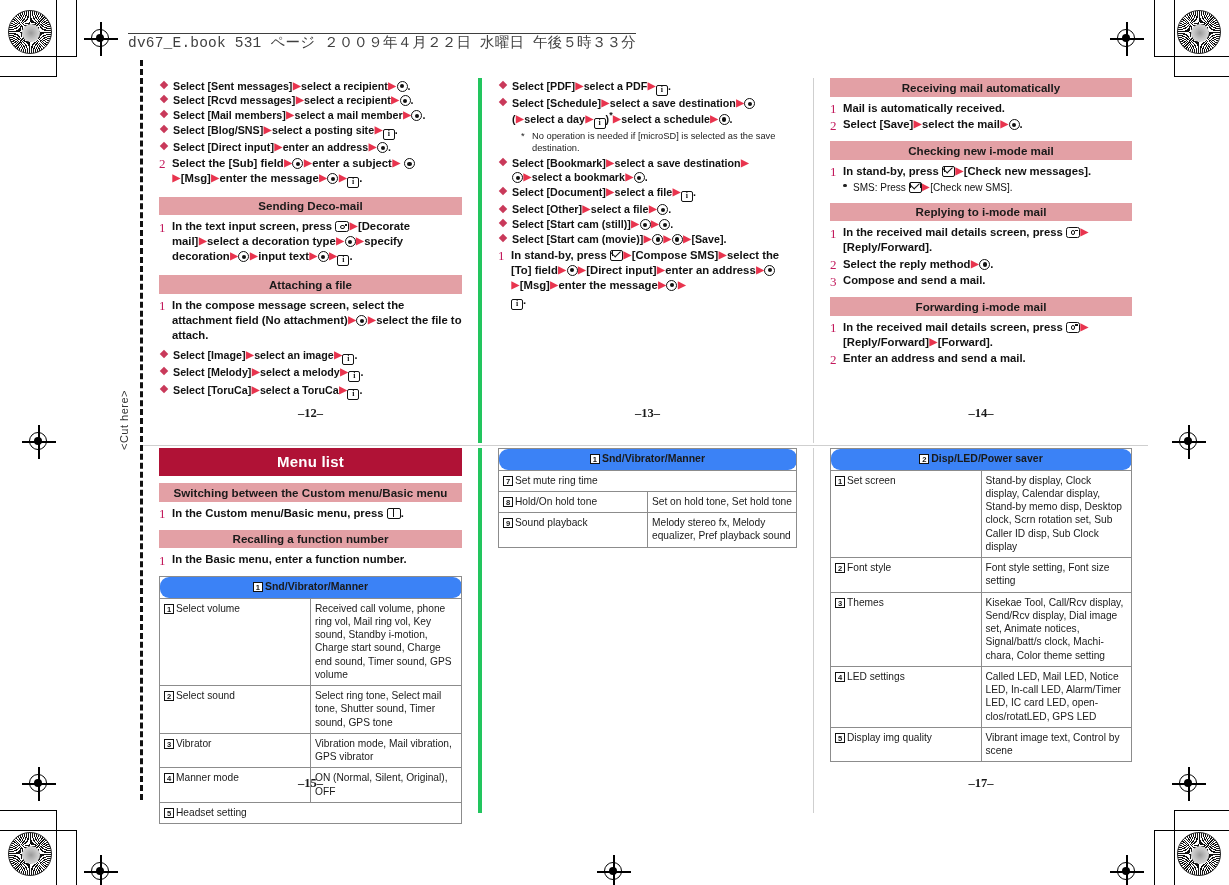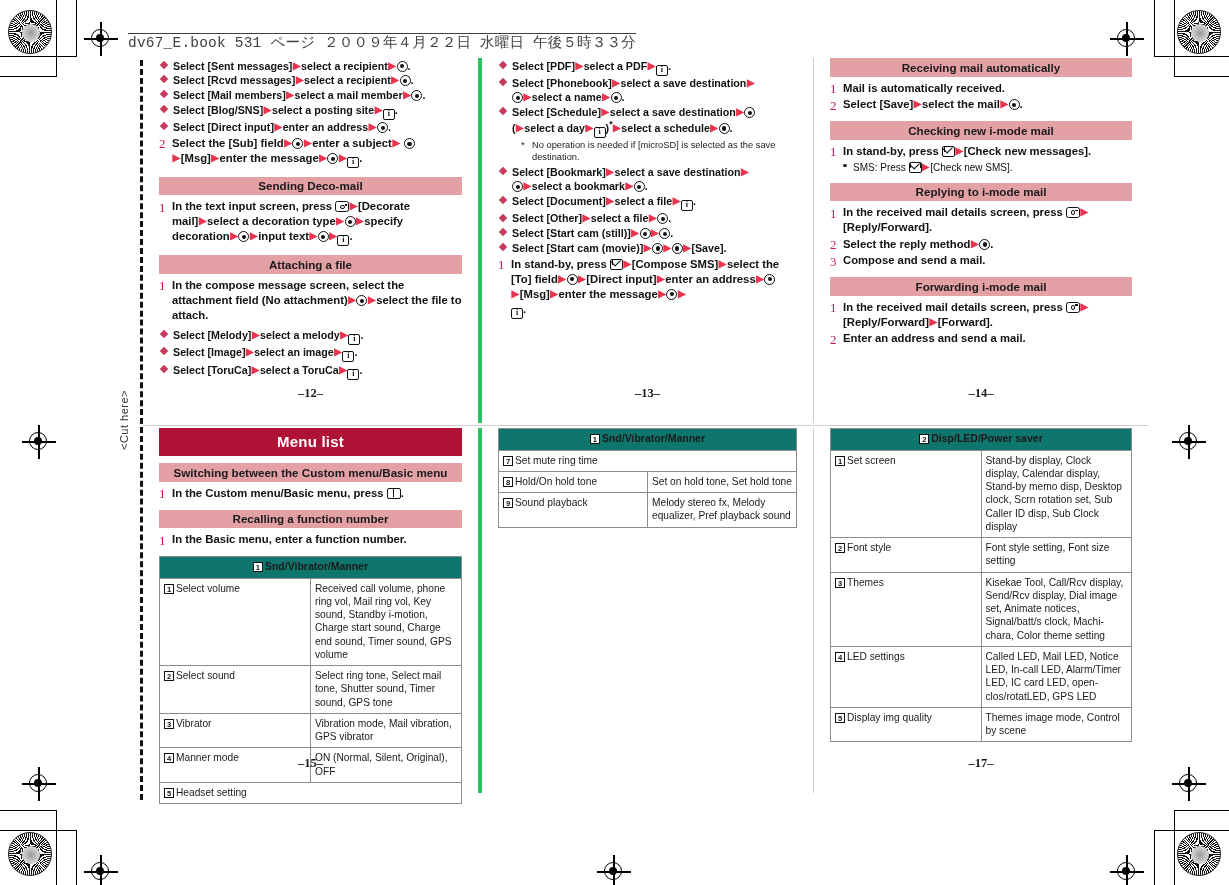--- a/index.html
+++ b/index.html
@@ -32,21 +32,21 @@
   .cuthere{position:absolute;left:118px;top:390px;
     font-size:11px;color:#333;letter-spacing:.5px;
     writing-mode:vertical-rl;transform:rotate(180deg);white-space:nowrap;}
 
   
   .headerline{position:absolute;left:128px;top:33px;font-size:14.5px;color:#3f3f3f;
     font-family:"Liberation Serif", serif;white-space:nowrap;letter-spacing:.2px;}
   .headerline .ul{border-top:1px solid #3f3f3f;padding-top:1px;font-family:Liberation Mono, monospace;}
 
   
-  .sheet{position:absolute;left:143px;top:58px;width:1005px;height:735px;}
+  .sheet{position:absolute;left:143px;top:78px;width:1005px;height:735px;}
   .row{position:absolute;left:0;width:1005px;}
   .row.top{top:0;height:365px;}
   .row.bot{top:370px;height:365px;}
   .hrule{position:absolute;left:0;top:367px;width:1005px;height:1px;background:#cfcfcf;}
 
   .col{position:absolute;top:0;width:335px;height:100%;box-sizing:border-box;}
   .col.c1{left:0;}
   .col.c2{left:335px;border-left:4px solid #22c55e;}
   .col.c3{left:670px;border-left:1px solid #cfcfcf;}
   .colinner{position:absolute;left:16px;right:16px;top:0;}
@@ -106,21 +106,21 @@
   .sq{display:inline-block;min-width:10px;height:10px;border:1.2px solid #111;
     font-size:7.6px;line-height:9.4px;text-align:center;font-weight:bold;color:#111;
     vertical-align:0px;margin-right:2px;background:#fff;box-sizing:border-box;
     font-family:"Liberation Sans",sans-serif;}
 
   
   table.mt{border-collapse:collapse;width:100%;table-layout:fixed;
     font-size:10.2px;color:#1a1a1a;background:#fff;}
   table.mt td,table.mt th{border:1px solid #8c8c8c;padding:3px 4px 4px;
     vertical-align:top;line-height:1.3;font-weight:normal;}
-  table.mt th{background:#0f766e;text-align:center;font-weight:bold;font-size:10.5px;}
+  table.mt th{background:#3b82f6;text-align:center;font-weight:bold;font-size:10.5px;border-radius:9px;}
   table.mt td.k{width:38%;}
   .mt-wrap{margin-top:9px;}
 </style>
 </head>
 <body>
 
 <div class="page">
 
   <div class="starburst" style="left:8px;top:10px;"></div>
   <div class="starburst" style="left:1177px;top:10px;"></div>
@@ -237,44 +237,40 @@
 
           <div class="h-sub">Attaching a file</div>
 
           <div class="step">
             <span class="n">1</span>
             <span>In the compose message screen, select the attachment field (No attachment)</span><span class="arw">▶</span><span class="sel"></span><span class="arw">▶</span><span>select the file to attach.</span>
           </div>
 
           <div style="height:3px"></div>
           <div class="bullet"><span class="dia"></span>
+            <span>Select [Image]</span><span class="arw">▶</span><span>select an image</span><span class="arw">▶</span><span class="ibox">i</span>.
+          </div>
+          <div class="bullet"><span class="dia"></span>
             <span>Select [Melody]</span><span class="arw">▶</span><span>select a melody</span><span class="arw">▶</span><span class="ibox">i</span>.
           </div>
           <div class="bullet"><span class="dia"></span>
-            <span>Select [Image]</span><span class="arw">▶</span><span>select an image</span><span class="arw">▶</span><span class="ibox">i</span>.
-          </div>
-          <div class="bullet"><span class="dia"></span>
             <span>Select [ToruCa]</span><span class="arw">▶</span><span>select a ToruCa</span><span class="arw">▶</span><span class="ibox">i</span>.
           </div>
 
         </div>
         <div class="pagenum">–12–</div>
       </div>
 
       <div class="col c2">
         <div class="colinner">
 
           <div class="bullet"><span class="dia"></span>
             <span>Select [PDF]</span><span class="arw">▶</span><span>select a PDF</span><span class="arw">▶</span><span class="ibox">i</span>.
           </div>
 
-          <div class="bullet"><span class="dia"></span>
-            <span>Select [Phonebook]</span><span class="arw">▶</span><span>select a save destination</span><span class="arw">▶</span><br>
-            <span class="sel"></span><span class="arw">▶</span><span>select a name</span><span class="arw">▶</span><span class="sel"></span>.
-          </div>
 
           <div class="bullet"><span class="dia"></span>
             <span>Select [Schedule]</span><span class="arw">▶</span><span>select a save destination</span><span class="arw">▶</span><span class="sel"></span><br>
             (<span class="arw">▶</span><span>select a day</span><span class="arw">▶</span><span class="ibox">i</span>)<sup>*</sup><span class="arw">▶</span><span>select a schedule</span><span class="arw">▶</span><span class="sel"></span>.
           </div>
 
           <div class="note">
             <span class="ast">*</span>
             <span>No operation is needed if [microSD] is selected as the save destination.</span>
           </div>
@@ -451,21 +447,21 @@
             <tr>
               <td class="k"><span class="sq">3</span><span>Themes</span></td>
               <td>Kisekae Tool, Call/Rcv display, Send/Rcv display, Dial image set, Animate notices, Signal/batt/s clock, Machi-chara, Color theme setting</td>
             </tr>
             <tr>
               <td class="k"><span class="sq">4</span><span>LED settings</span></td>
               <td>Called LED, Mail LED, Notice LED, In-call LED, Alarm/Timer LED, IC card LED, open-clos/rotatLED, GPS LED</td>
             </tr>
             <tr>
               <td class="k"><span class="sq">5</span><span>Display img quality</span></td>
-              <td>Themes image mode, Control by scene</td>
+              <td>Vibrant image text, Control by scene</td>
             </tr>
           </tbody>
             </table>
         </div>
         <div class="pagenum">–17–</div>
       </div>
 
     </div>
   </div>
 </div>

